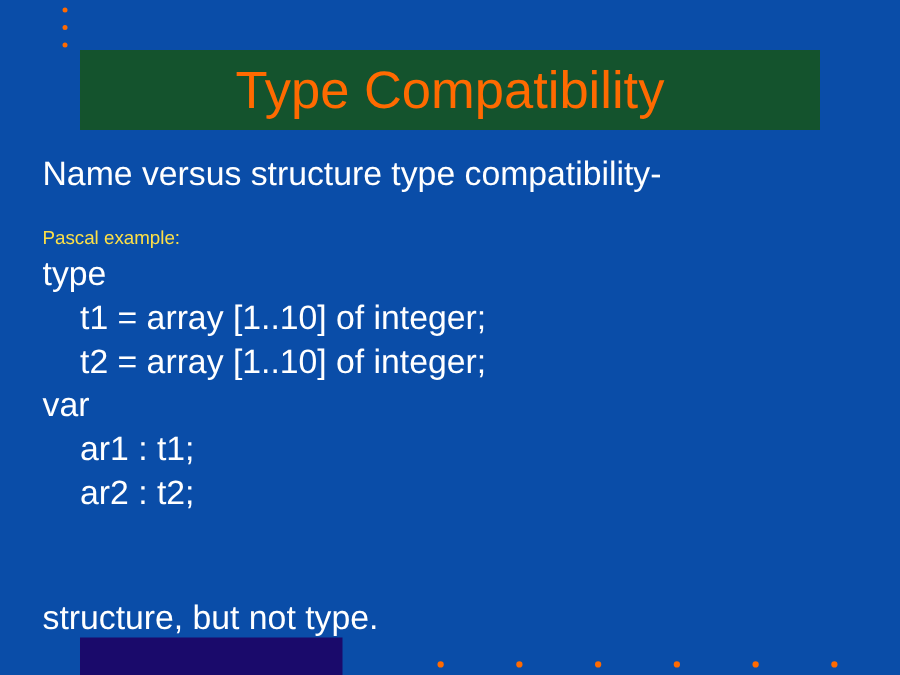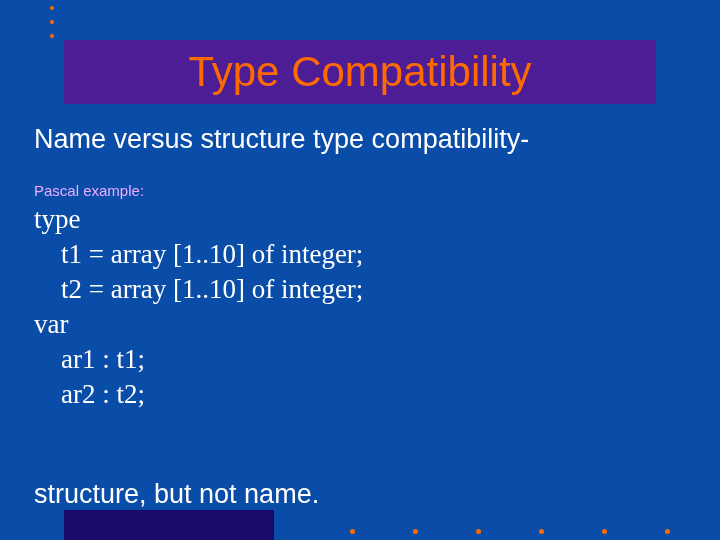--- a/index.html
+++ b/index.html
@@ -24,50 +24,50 @@
     height: 4px;
     background: #ff6a00;
     border-radius: 50%;
   }
   .title-bar {
     position: absolute;
     top: 40px;
     left: 64px;
     width: 592px;
     height: 64px;
-    background: #4c1d95;
+    background: #14532d;
     display: flex;
     align-items: center;
     justify-content: center;
   }
   .title-text {
     color: #ff6a00;
     font-size: 42px;
     font-weight: normal;
   }
   .subtitle {
     position: absolute;
     top: 124px;
     left: 34px;
     color: #ffffff;
     font-size: 27px;
   }
   .pascal-label {
     position: absolute;
     top: 182px;
     left: 34px;
-    color: #f0abfc;
+    color: #fde047;
     font-size: 15px;
   }
   .code-block {
     position: absolute;
     top: 202px;
     left: 34px;
     color: #ffffff;
-    font-family: Liberation Serif, serif;
+    font-family: Liberation Sans, sans-serif;
     font-size: 27px;
     line-height: 1.3;
     white-space: pre;
   }
   .footnote {
     position: absolute;
     top: 444px;
     left: 34px;
     color: #ffffff;
     font-size: 27px;
@@ -116,21 +116,21 @@
 
 <div class="code-block">type
     t1 = array [1..10] of integer;
     t2 = array [1..10] of integer;
 var
     ar1 : t1;
     ar2 : t2;</div>
 
 <div class="footnote">
   <br>
-  <span>structure, but not name.</span>
+  <span>structure, but not type.</span>
 </div>
 
 <div class="accent-box"></div>
 
 <div class="dots-br">
   <span class="dot"></span>
   <span class="dot"></span>
   <span class="dot"></span>
   <span class="dot"></span>
   <span class="dot"></span>

